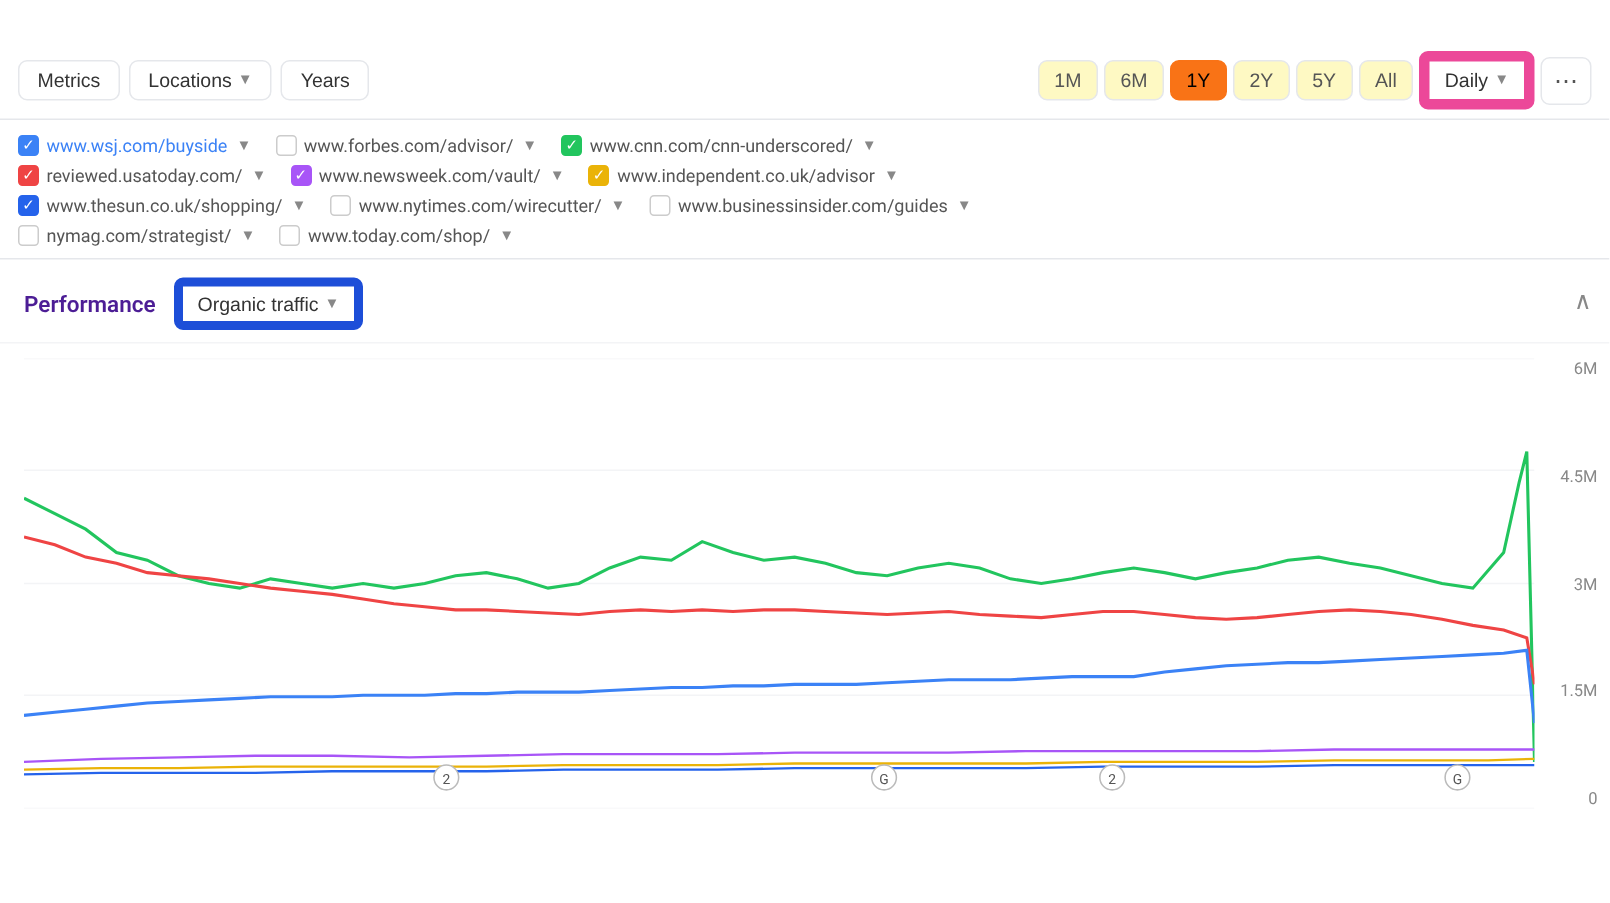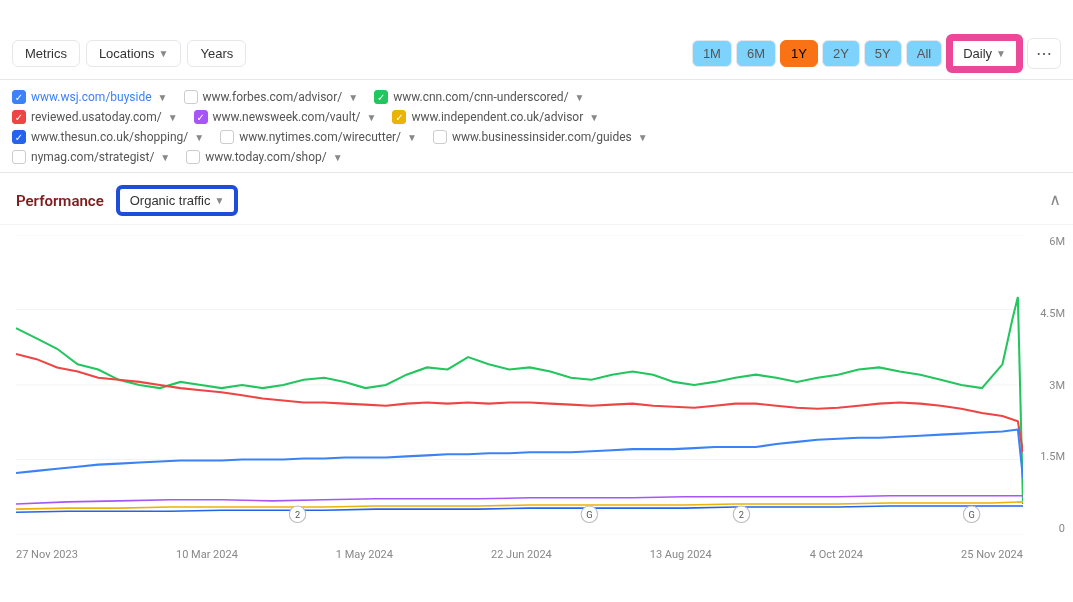--- a/index.html
+++ b/index.html
@@ -66,21 +66,21 @@
       cursor: pointer;
       color: #666;
       font-size: 14px;
       padding: 0 2px;
     }
 
     .time-btn {
       padding: 5px 10px;
       border: 1px solid #e5e7eb;
       border-radius: 6px;
-      background: #7dd3fc;
+      background: #fef9c3;
       cursor: pointer;
       font-size: 13px;
       color: #555;
     }
     .time-btn.active {
       background: #f97316;
       color: #000000;
       border-color: #f97316;
     }
 
@@ -152,25 +152,25 @@
       display: flex;
       align-items: center;
       padding: 12px 16px 8px;
       gap: 12px;
       border-bottom: 1px solid #f3f4f6;
       position: relative;
     }
     .performance-title {
       font-size: 15px;
       font-weight: 600;
-      color: #7f1d1d;
+      color: #4c1d95;
     }
     .organic-btn {
       padding: 4px 10px;
-      border: 4px solid #1d4ed8;
+      border: 6px solid #1d4ed8;
       border-radius: 6px;
       background: #fff;
       cursor: pointer;
       font-size: 13px;
       color: #333;
       display: flex;
       align-items: center;
       gap: 4px;
     }
     .collapse-btn {
@@ -387,22 +387,13 @@
     <circle cx="558" cy="270" r="8" fill="white" stroke="#bbb" stroke-width="1"></circle>
     <text x="558" y="274" text-anchor="middle" font-size="9" fill="#555">G</text>
 
     <circle cx="706" cy="270" r="8" fill="white" stroke="#bbb" stroke-width="1"></circle>
     <text x="706" y="274" text-anchor="middle" font-size="9" fill="#555">2</text>
 
     <circle cx="930" cy="270" r="8" fill="white" stroke="#bbb" stroke-width="1"></circle>
     <text x="930" y="274" text-anchor="middle" font-size="9" fill="#555">G</text>
   </svg>
 
-  <div class="chart-x-labels">
-    <span class="x-label">27 Nov 2023</span>
-    <span class="x-label">10 Mar 2024</span>
-    <span class="x-label">1 May 2024</span>
-    <span class="x-label">22 Jun 2024</span>
-    <span class="x-label">13 Aug 2024</span>
-    <span class="x-label">4 Oct 2024</span>
-    <span class="x-label">25 Nov 2024</span>
-  </div>
 </div>
 
 </body></html>

